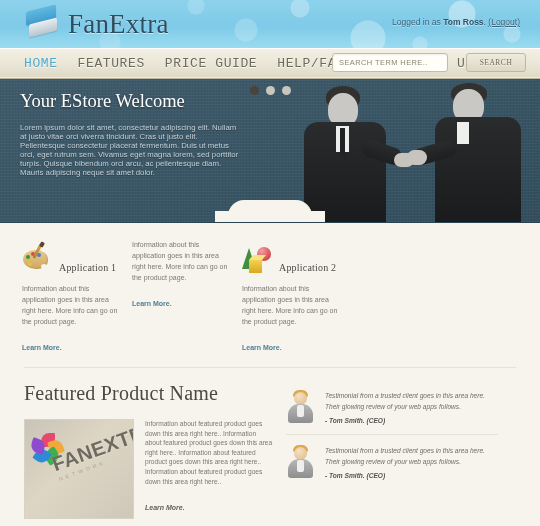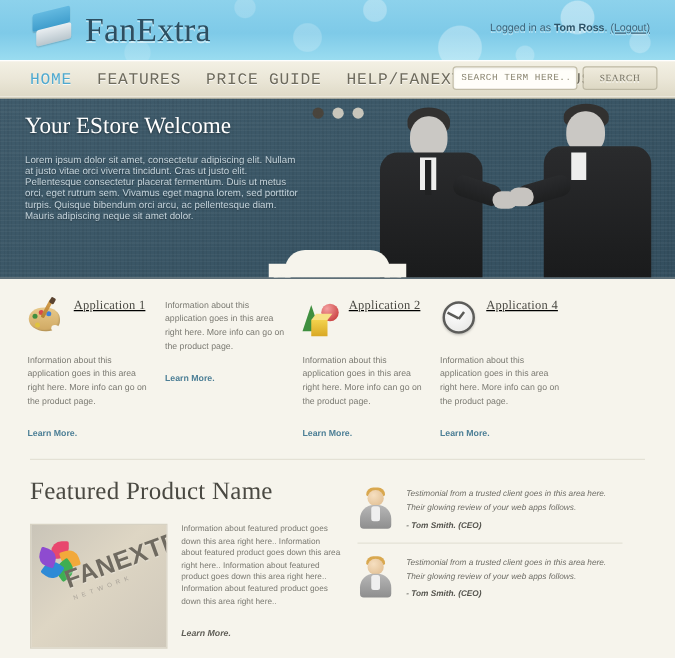--- a/index.html
+++ b/index.html
@@ -64,31 +64,31 @@
   .nav{position:absolute;left:24px;top:0;display:flex;height:29px;align-items:center;}
   .nav a{
     font-family:Liberation Mono, monospace;
     font-size:13px;letter-spacing:.6px;
     color:#6d6a5c;text-decoration:none;margin-right:20px;
     text-shadow:0 1px 0 rgba(255,255,255,.8);
   }
   .nav a.active{color:#4fa9cf;}
   .search-wrap{position:absolute;right:14px;top:4px;display:flex;align-items:center;}
   .search-input{
-    width:100px;height:19px;box-sizing:border-box;
+    width:116px;height:19px;box-sizing:border-box;
     border:1px solid #c2bda8;border-radius:3px;
     background:#fffef9;
-    font-family:Liberation Mono, monospace;
+    font-family:Liberation Sans, sans-serif;
     font-size:7.5px;color:#8c8773;letter-spacing:.4px;
     padding:0 6px;outline:none;
     box-shadow:inset 0 1px 2px rgba(0,0,0,.07);
   }
   .search-input::placeholder{color:#8c8773;}
   .search-btn{
-    margin-left:4px;width:60px;height:19px;
+    margin-left:18px;width:60px;height:19px;
     border:1px solid #bdb8a3;border-radius:3px;
     background:linear-gradient(#efebdd,#ddd8c4);
     font-family:"Liberation Serif", serif;
     font-size:7.5px;color:#6f6b5b;letter-spacing:.5px;
     cursor:pointer;
     text-shadow:0 1px 0 rgba(255,255,255,.7);
   }
 
   
   .hero{
@@ -135,21 +135,21 @@
   }
   .carousel-notch:before{left:-13px;border-radius:0 0 12px 0;box-shadow:4px 4px 0 0 #f6f4ec;}
   .carousel-notch:after{right:-13px;border-radius:0 0 0 12px;box-shadow:-4px 4px 0 0 #f6f4ec;}
   .dots{position:absolute;left:0;right:0;top:7px;display:flex;justify-content:center;gap:7px;z-index:2;}
   .dot{width:9px;height:9px;border-radius:50%;background:#c9c6bb;cursor:pointer;}
   .dot.active{background:#49443c;}
 
   
   .apps{display:flex;padding:16px 22px 0 22px;gap:0;}
   .app{width:110px;padding-right:12px;box-sizing:border-box;}
-  .app-head{display:flex;align-items:flex-start;height:34px;margin-bottom:10px;text-decoration:underline;}
+  .app-head{display:flex;align-items:flex-end;height:34px;margin-bottom:10px;}
   .app-icon{width:30px;height:30px;position:relative;flex:0 0 30px;margin-right:7px;}
   .app-title{
     font-family:"Liberation Serif", serif;
     font-size:10px;color:#4b4a44;letter-spacing:.2px;
   }
   .app-body{font-size:7px;line-height:11px;color:#7b7a72;margin:0 0 9px 0;}
   .learn{
     font-size:7px;font-weight:bold;color:#4d7f96;text-decoration:none;
   }
 
@@ -341,32 +341,20 @@
           <div class="sphere"></div>
           <div class="cubetop"></div>
           <div class="cube"></div>
         </div>
         <div class="app-title">Application 2</div>
       </div>
       <p class="app-body">Information about this application goes in this area right here. More info can go on the product page.</p>
       <a href="#" class="learn">Learn More.</a>
     </div>
 
-    <div class="app">
-      <div class="app-head">
-        <div class="app-icon ico-clock">
-          <div class="face"></div>
-            <div class="hh"></div>
-            <div class="mh"></div>
-        </div>
-        <div class="app-title">Application 4</div>
-      </div>
-      <p class="app-body">Information about this application goes in this area right here. More info can go on the product page.</p>
-      <a href="#" class="learn">Learn More.</a>
-    </div>
 
   </div>
 
   <div class="divider"></div>
 
   <div class="featured">
 
     <div class="feat-left">
       <h2 class="feat-title">Featured Product Name</h2>
       <div class="feat-row">

